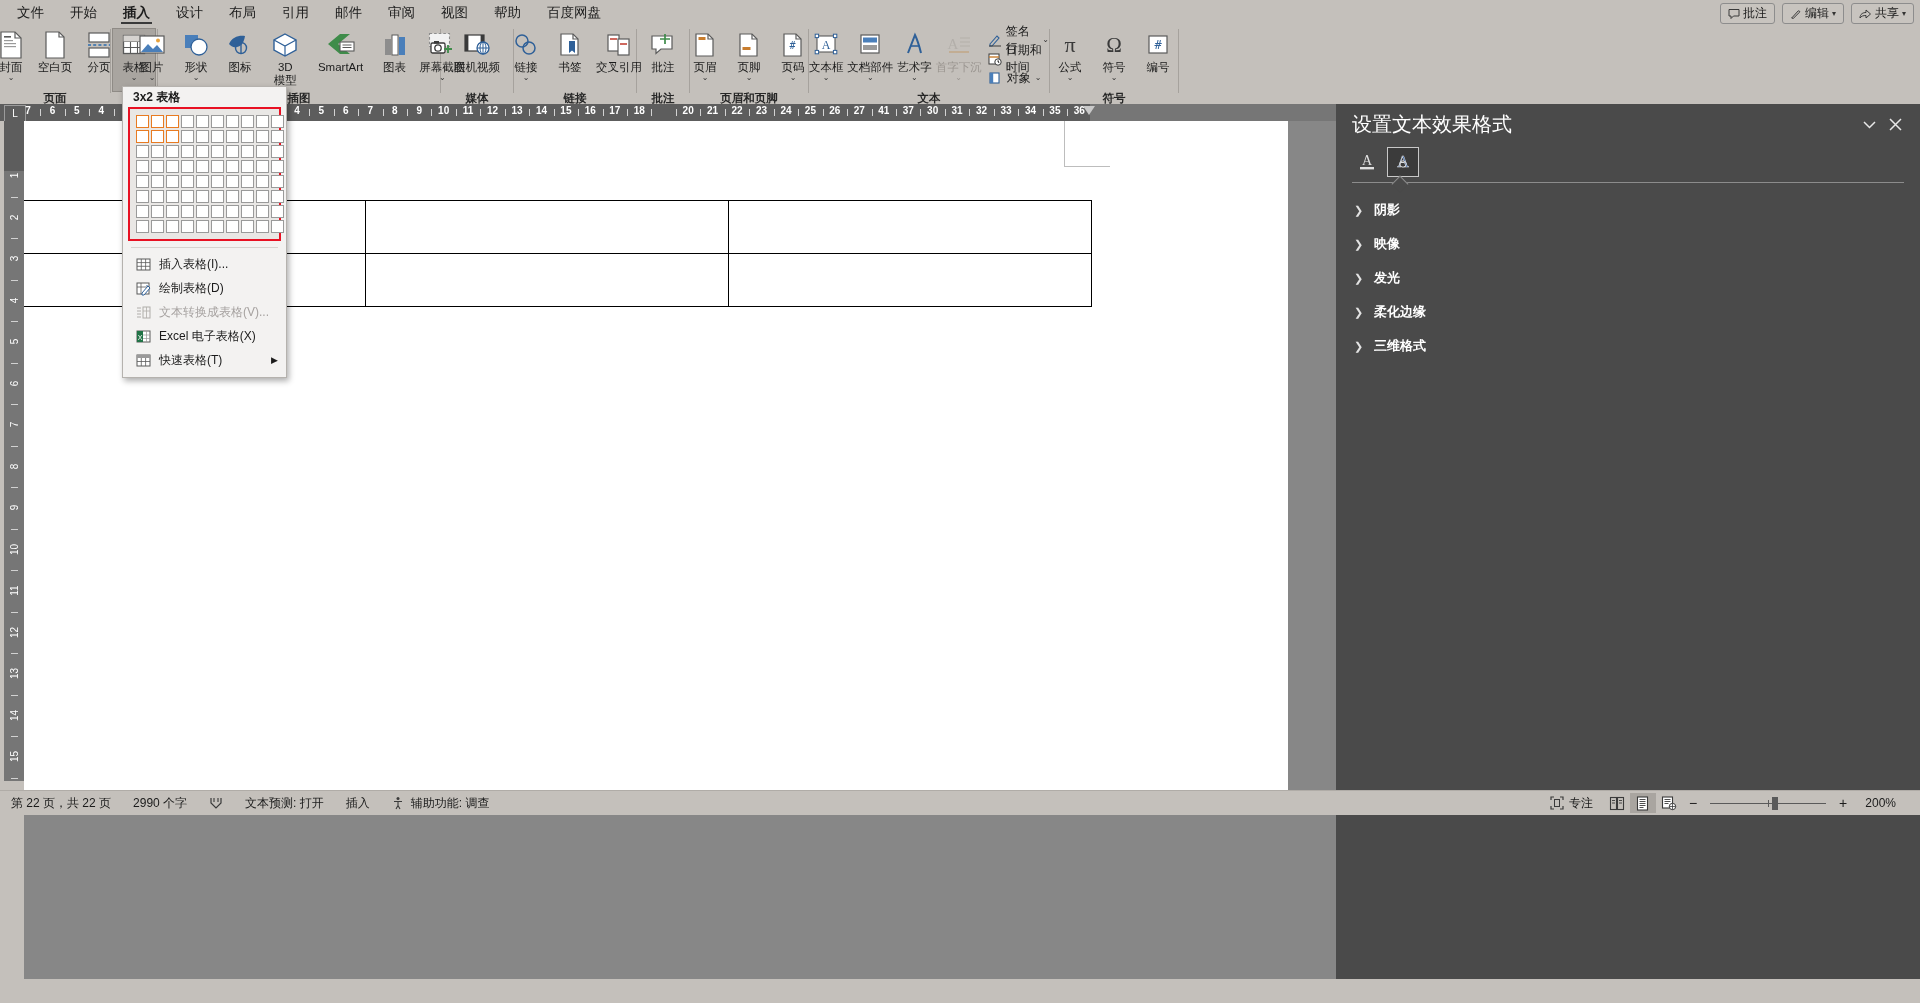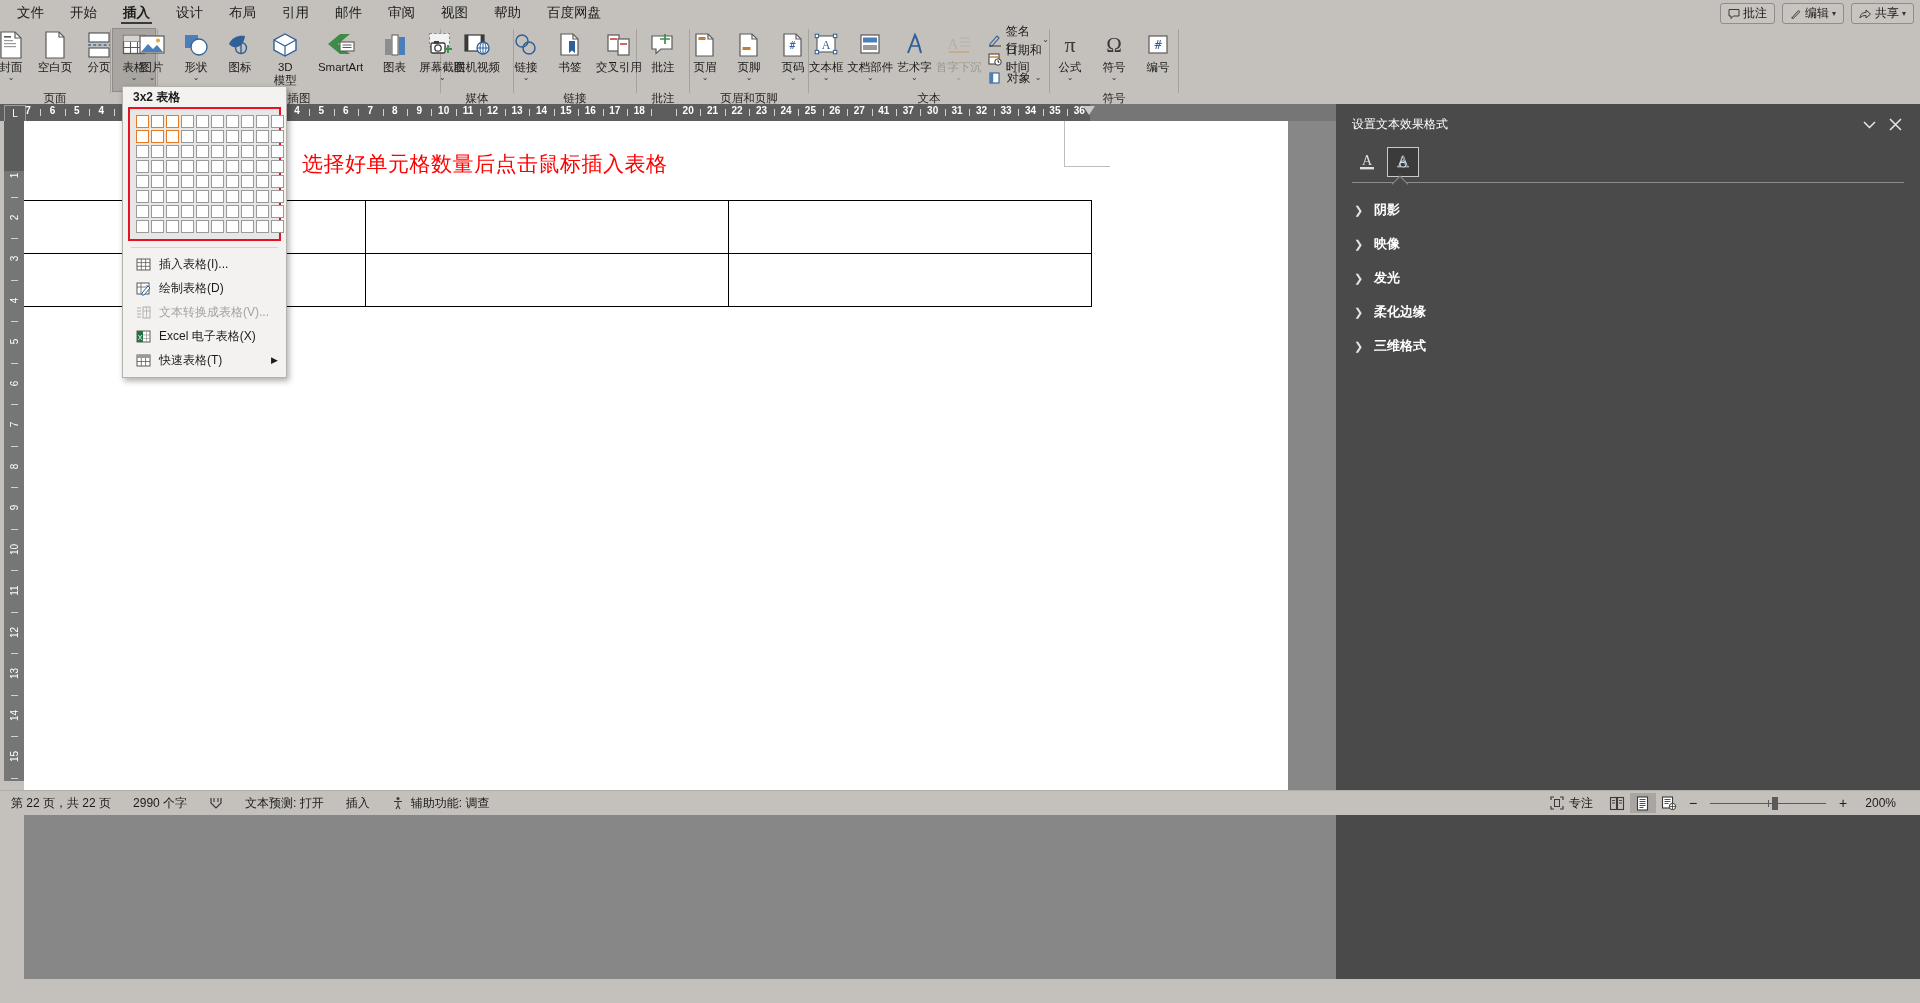--- a/index.html
+++ b/index.html
@@ -39,21 +39,21 @@
     position:absolute;left:0;top:26px;width:1920px;height:78px;
     background:#c4c0bb;display:flex;align-items:flex-start;
   }
   .group{
     position:relative;height:78px;display:flex;flex-direction:column;
     align-items:center;justify-content:flex-start;
   }
   .group-items{display:flex;align-items:flex-start;height:62px;padding:2px 4px 0 4px;}
   .group-label{
     position:absolute;bottom:0px;left:0;right:0;text-align:center;
-    font-size:11.5px;color:#262626;line-height:12px;
+    font-size:11.5px;color:#262626;line-height:12px;font-weight:bold;
   }
   .group-sep{
     width:1px;height:64px;background:#a6a29d;margin-top:3px;flex:none;
   }
   .btn{
     width:auto;min-width:36px;display:flex;flex-direction:column;align-items:center;
     padding:2px 4px 0 4px;cursor:default;
   }
   .btn .ico{height:30px;display:flex;align-items:center;justify-content:center;}
   .btn .lbl{
@@ -130,21 +130,21 @@
   .mitem .mico{width:16px;height:16px;display:flex;align-items:center;justify-content:center;flex:none;}
   .mitem.disabled{color:#a6a2a0;}
   .mitem .sub{position:absolute;right:8px;font-size:9px;}
   .menu-pad{height:5px;}
 
   
   .pane{
     position:absolute;left:1336px;top:104px;width:584px;height:875px;background:#4a4a4a;color:#fff;
   }
   .pane-head{display:flex;align-items:center;height:40px;padding:0 12px 0 16px;}
-  .pane-title{font-size:12px;flex:1;color:#fff;}
+  .pane-title{font-size:20px;flex:1;color:#fff;}
   .pane-ico{width:26px;height:26px;display:flex;align-items:center;justify-content:center;cursor:default;}
   .pane-tabs{display:flex;align-items:center;gap:6px;padding:2px 0 0 16px;height:32px;}
   .ptab{width:30px;height:28px;display:flex;align-items:center;justify-content:center;cursor:default;}
   .ptab.active{outline:1px solid #c8c8c8;background:#3b3b3b;}
   .pane-rule{position:relative;height:10px;margin:0 16px;}
   .pane-rule:before{content:"";position:absolute;left:0;right:0;top:4px;height:1px;background:#8c8c8c;}
   .pane-rule:after{content:"";position:absolute;left:42px;top:0px;width:11px;height:11px;
      background:#4a4a4a;border-left:1px solid #8c8c8c;border-top:1px solid #8c8c8c;transform:rotate(45deg);}
   .psec{display:flex;align-items:center;gap:10px;height:24px;padding:0 0 0 18px;margin-top:10px;cursor:default;}
   .psec .chev{font-size:11px;color:#e3e3e3;width:10px;}
@@ -736,21 +736,20 @@
         <div class="rv-tick" style="top: 615.25px;"></div>
         <div class="rv-num" style="top: 630px;">15</div>
         <div class="rv-tick" style="top: 656.75px;"></div>
       </div>
   </div>
 
   <div class="docarea">
     <div class="page">
       <div class="hdr-line"></div>
       <div class="hdr-vline"></div>
-      <div class="redtext">选择好单元格数量后点击鼠标插入表格</div>
       <table class="doctable">
         <tbody id="doctbody">
             <tr>
               <td></td>
               <td></td>
               <td></td>
             </tr>
             <tr>
               <td></td>
               <td></td>

